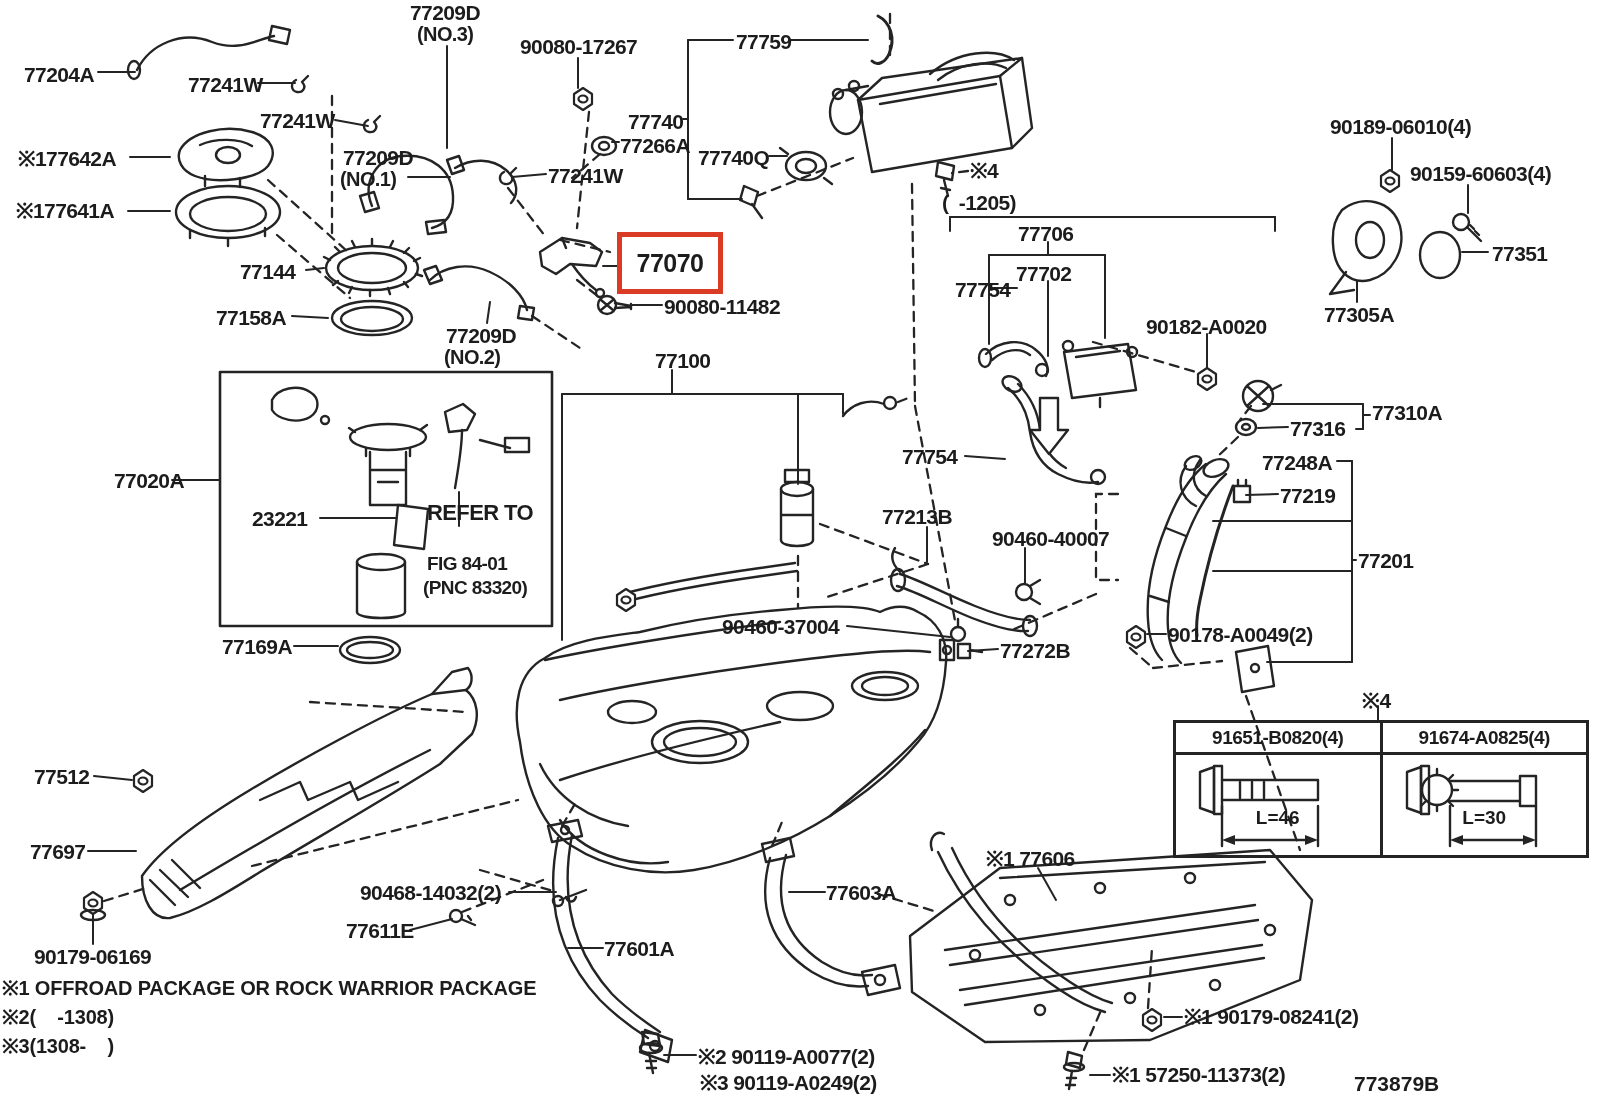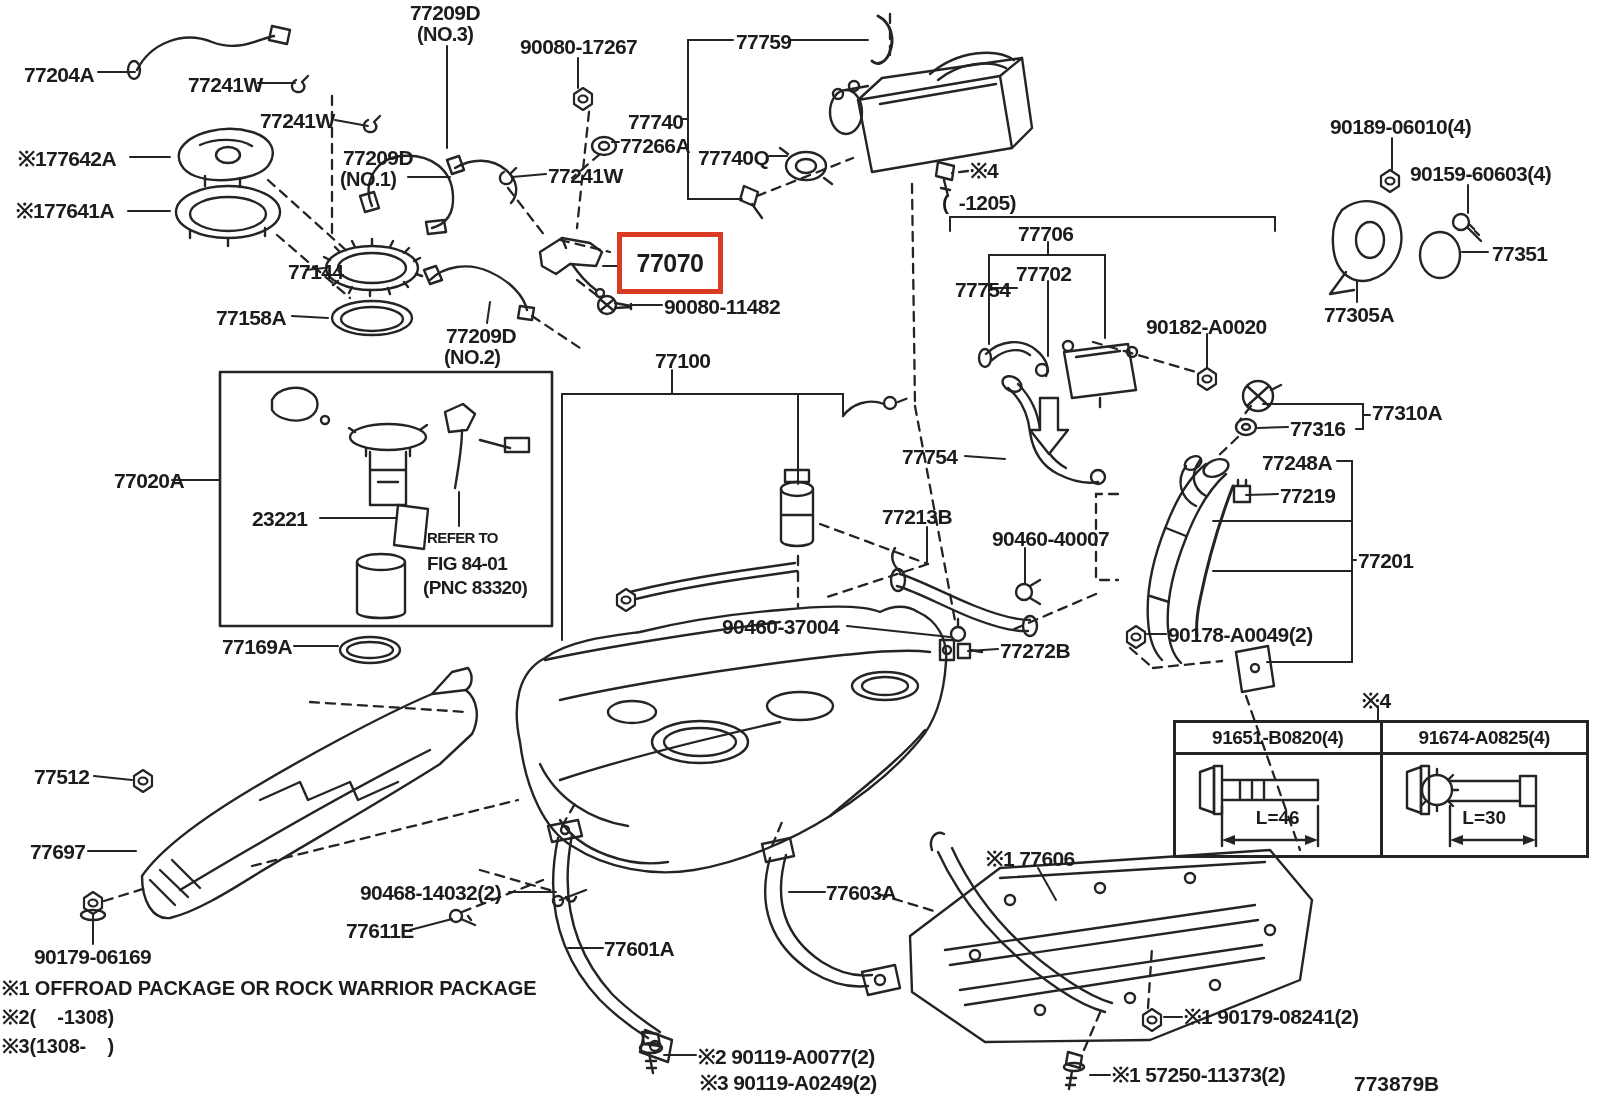--- a/index.html
+++ b/index.html
@@ -380,21 +380,21 @@
         <path d="M1536,840 l-13,-5 v10 z"></path>
   </g>
 </svg>
 
 <div id="labels-layer">
       <span class="lbl" style="left: 24px; top: 64px;">77204A</span>
       <span class="lbl" style="left: 188px; top: 74px;">77241W</span>
       <span class="lbl" style="left: 260px; top: 110px;">77241W</span>
       <span class="lbl" style="left: 18px; top: 148px;">※177642A</span>
       <span class="lbl" style="left: 16px; top: 200px;">※177641A</span>
-      <span class="lbl" style="left: 240px; top: 261px; margin-left: 48px;">77144</span>
+      <span class="lbl" style="left: 240px; top: 261px;">77144</span>
       <span class="lbl" style="left: 216px; top: 307px;">77158A</span>
       <span class="lbl" style="left: 410px; top: 2px;">77209D</span>
       <span class="lbl" style="left: 417px; top: 24px; font-size: 20px;">(NO.3)</span>
       <span class="lbl" style="left: 520px; top: 36px;">90080-17267</span>
       <span class="lbl" style="left: 343px; top: 147px;">77209D</span>
       <span class="lbl" style="left: 340px; top: 169px; font-size: 20px;">(NO.1)</span>
       <span class="lbl" style="left: 548px; top: 165px;">77241W</span>
       <span class="lbl" style="left: 446px; top: 325px;">77209D</span>
       <span class="lbl" style="left: 444px; top: 347px; font-size: 20px;">(NO.2)</span>
       <span class="lbl" style="left: 664px; top: 296px;">90080-11482</span>
@@ -419,21 +419,21 @@
       <span class="lbl" style="left: 1358px; top: 550px;">77201</span>
       <span class="lbl" style="left: 1168px; top: 624px;">90178-A0049(2)</span>
       <span class="lbl" style="left: 1000px; top: 640px;">77272B</span>
       <span class="lbl" style="left: 992px; top: 528px;">90460-40007</span>
       <span class="lbl" style="left: 882px; top: 506px;">77213B</span>
       <span class="lbl" style="left: 902px; top: 446px;">77754</span>
       <span class="lbl" style="left: 655px; top: 350px;">77100</span>
       <span class="lbl" style="left: 722px; top: 616px;">90460-37004</span>
       <span class="lbl" style="left: 114px; top: 470px;">77020A</span>
       <span class="lbl" style="left: 252px; top: 508px;">23221</span>
-      <span class="lbl" style="left: 427px; top: 530px; font-size: 15px;">REFER TO</span>
+      <span class="lbl" style="left: 427px; top: 502px; font-size: 22px;">REFER TO</span>
       <span class="lbl" style="left: 427px; top: 554px; font-size: 19px;">FIG 84-01</span>
       <span class="lbl" style="left: 423px; top: 578px; font-size: 19px;">(PNC 83320)</span>
       <span class="lbl" style="left: 222px; top: 636px;">77169A</span>
       <span class="lbl" style="left: 34px; top: 766px;">77512</span>
       <span class="lbl" style="left: 30px; top: 841px;">77697</span>
       <span class="lbl" style="left: 34px; top: 946px;">90179-06169</span>
       <span class="lbl" style="left: 360px; top: 882px;">90468-14032(2)</span>
       <span class="lbl" style="left: 338px; top: 920px; margin-left: 8px;">77611E</span>
       <span class="lbl" style="left: 604px; top: 938px;">77601A</span>
       <span class="lbl" style="left: 826px; top: 882px;">77603A</span>

